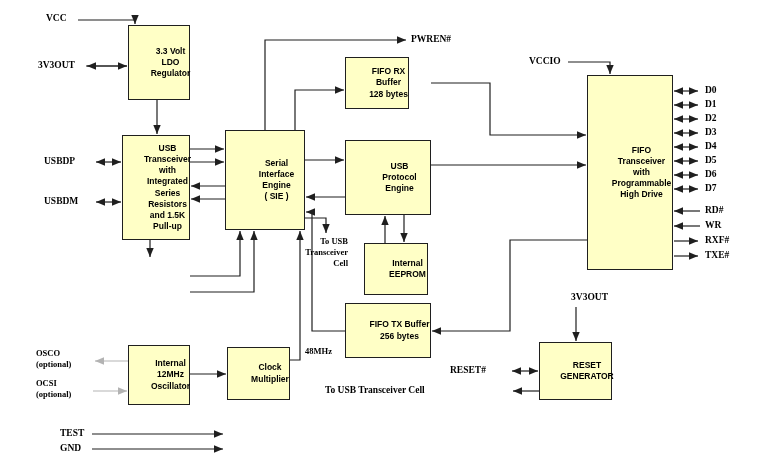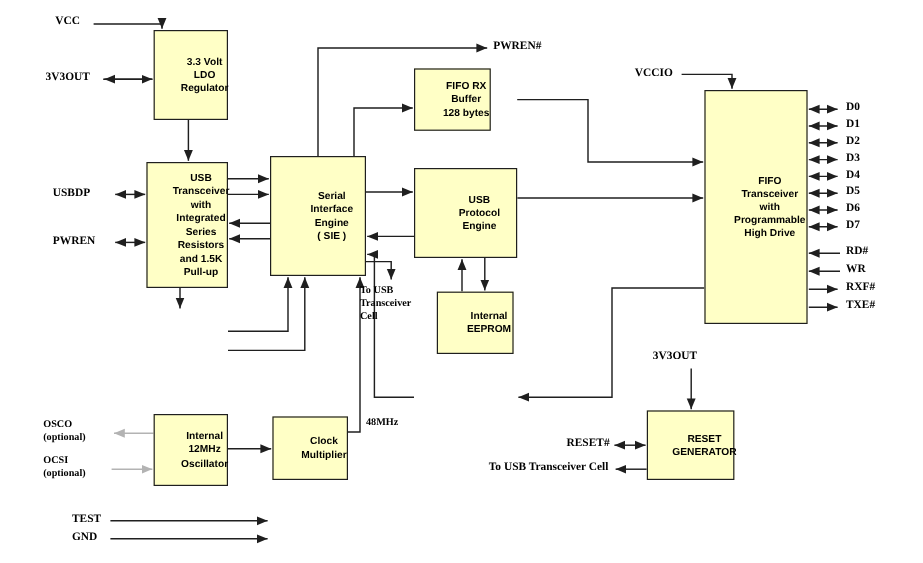--- a/index.html
+++ b/index.html
@@ -13,22 +13,22 @@
     background:#ffffc6;border:1px solid #1f1f1f;
     display:flex;align-items:center;justify-content:center;
     text-align:center;font-weight:bold;font-size:8.5px;line-height:1.3;
     color:#000;white-space:pre-line;padding-left:23px;
   }
   .pin{
     position:absolute;z-index:2;font-weight:bold;font-size:9.5px;color:#000;
     white-space:pre-line;line-height:1.3;font-family:Liberation Serif, serif;
   }
   .pin.small{font-size:8.5px;}
-  .pin.center{text-align:left;}
-  .pin.right{text-align:right;}
+  .pin.center{text-align:right;}
+  .pin.right{}
 </style>
 </head>
 <body>
 
 <div class="stage">
 
   <svg class="wires" width="769" height="469" viewBox="0 0 769 469">
     <defs>
       <marker id="m" markerUnits="userSpaceOnUse" markerWidth="9" markerHeight="9" refX="9" refY="4.5" orient="auto-start-reverse">
         <path d="M0,0.8 L9,4.5 L0,8.2 z" fill="#1f1f1f"></path>
@@ -107,31 +107,33 @@
 Engine
 ( SIE )</div>
   <div class="block" style="left:227px;top:347px;width:63px;height:53px">Clock
 Multiplier</div>
   <div class="block" style="left:345px;top:57px;width:64px;height:52px">FIFO RX Buffer
 128 bytes</div>
   <div class="block" style="left:345px;top:140px;width:86px;height:75px">USB
 Protocol Engine</div>
   <div class="block" style="left:364px;top:243px;width:64px;height:52px">Internal
 EEPROM</div>
+  <div class="block" style="left:345px;top:303px;width:86px;height:55px">FIFO TX Buffer
+256 bytes</div>
   <div class="block" style="left:587px;top:75px;width:86px;height:195px">FIFO Transceiver
 with
 Programmable
 High Drive</div>
   <div class="block" style="left:539px;top:342px;width:73px;height:58px">RESET
 GENERATOR</div>
 
   <div class="pin" style="left:46px;top:12px">VCC</div>
   <div class="pin" style="left:38px;top:59px">3V3OUT</div>
   <div class="pin" style="left:44px;top:155px">USBDP</div>
-  <div class="pin" style="left:44px;top:195px">PWREN</div>
+  <div class="pin" style="left:44px;top:195px">USBDM</div>
   <div class="pin small" style="left:36px;top:348px">OSCO
 (optional)</div>
   <div class="pin small" style="left:36px;top:378px">OCSI
 (optional)</div>
   <div class="pin" style="left:60px;top:427px">TEST</div>
   <div class="pin" style="left:60px;top:442px">GND</div>
   <div class="pin" style="left:411px;top:33px">PWREN#</div>
   <div class="pin" style="left:529px;top:55px">VCCIO</div>
 
   <div class="pin" style="left:705px;top:84px">D0</div>

